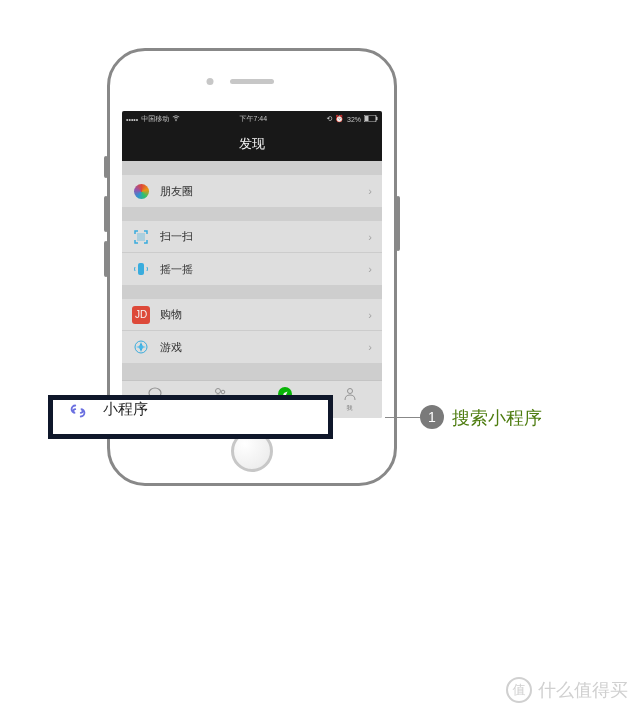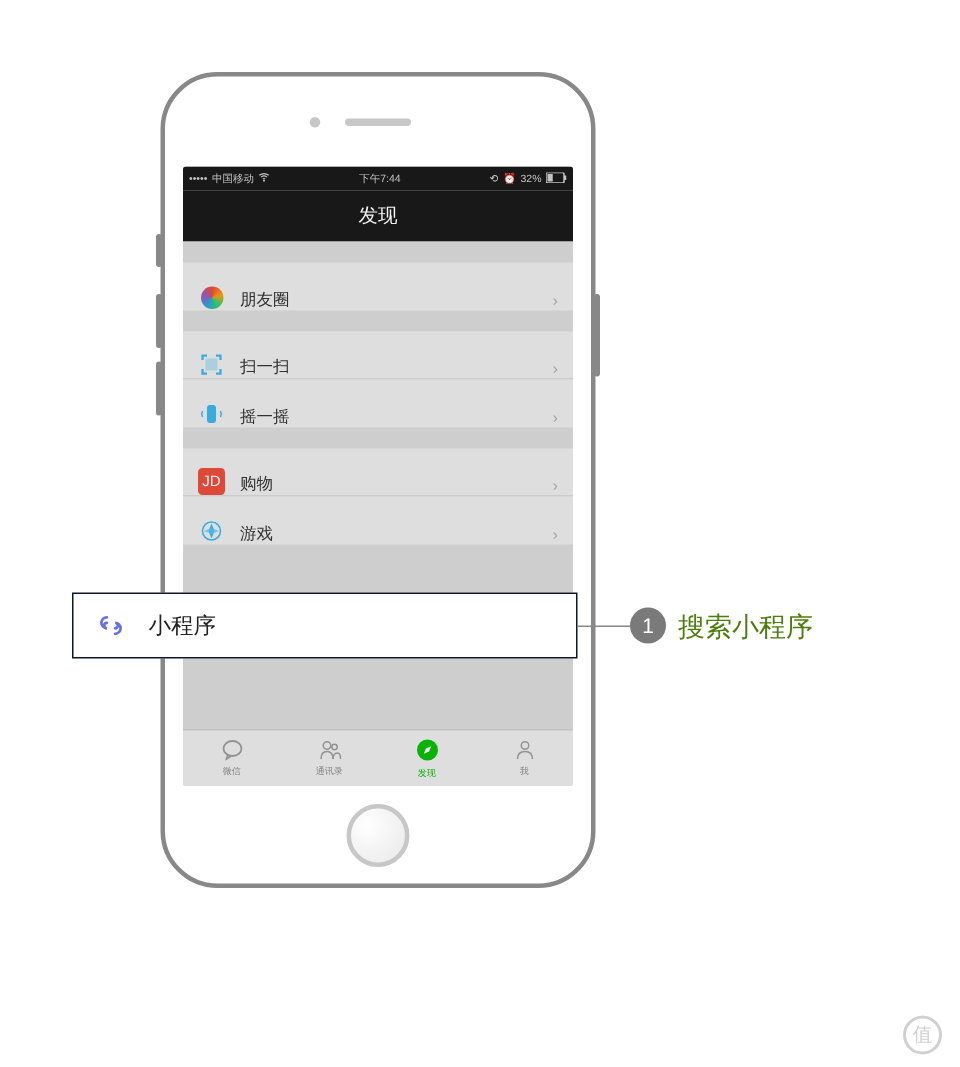--- a/index.html
+++ b/index.html
@@ -9,21 +9,21 @@
       background: #fff;
       font-family: -apple-system, "Helvetica Neue", Arial, sans-serif;
       position: relative;
       overflow: hidden;
     }
     .phone-frame {
       position: absolute;
       left: 107px;
       top: 48px;
       width: 290px;
-      height: 544px;
+      height: 438px;
       border: 3px solid #888;
       border-radius: 38px;
       background: #fff;
     }
     .speaker {
       position: absolute;
       top: 28px;
       left: 50%;
       transform: translateX(-50%);
       width: 44px;
@@ -93,21 +93,21 @@
       align-items: center;
       justify-content: center;
       font-size: 13px;
     }
     .content { background: #d7d7d7; height: calc(100% - 50px - 38px); overflow: hidden; }
     .group { margin-top: 14px; }
     .row {
       background: #e8e8e8;
       height: 32px;
       display: flex;
-      align-items: flex-end;
+      align-items: center;
       padding: 0 10px;
       border-bottom: 1px solid #d5d5d5;
       font-size: 11px;
       color: #333;
       position: relative;
     }
     .row:last-child { border-bottom: none; }
     .row-icon {
       width: 18px;
       height: 18px;
@@ -143,26 +143,26 @@
       font-size: 6px;
       color: #888;
       gap: 1px;
     }
     .tab.active { color: #09bb07; }
     .tab-icon { font-size: 14px; line-height: 1; }
     .callout-row {
       position: absolute;
       left: 48px;
       top: 395px;
-      width: 337px;
+      width: 285px;
       height: 44px;
       background: #fff;
-      border: 1px solid #0f172a;
-      display: flex;
-      align-items: center;
+      border: 5px solid #0f172a;
+      display: flex;
+      align-items: flex-start;
       padding: 0 14px;
       font-size: 15px;
       color: #222;
       z-index: 10;
     }
     .callout-row .cr-icon {
       width: 22px;
       height: 22px;
       margin-right: 14px;
       display: flex;
@@ -377,13 +377,14 @@
   <span>小程序</span>
 </div>
 <div class="callout-line"></div>
 <div class="callout-badge">
   <span>1</span>
 </div>
 <div class="callout-text">搜索小程序</div>
 
 <div class="watermark">
   <span class="wm-badge">值</span>
+  <span>什么值得买</span>
 </div>
 
 </body></html>

